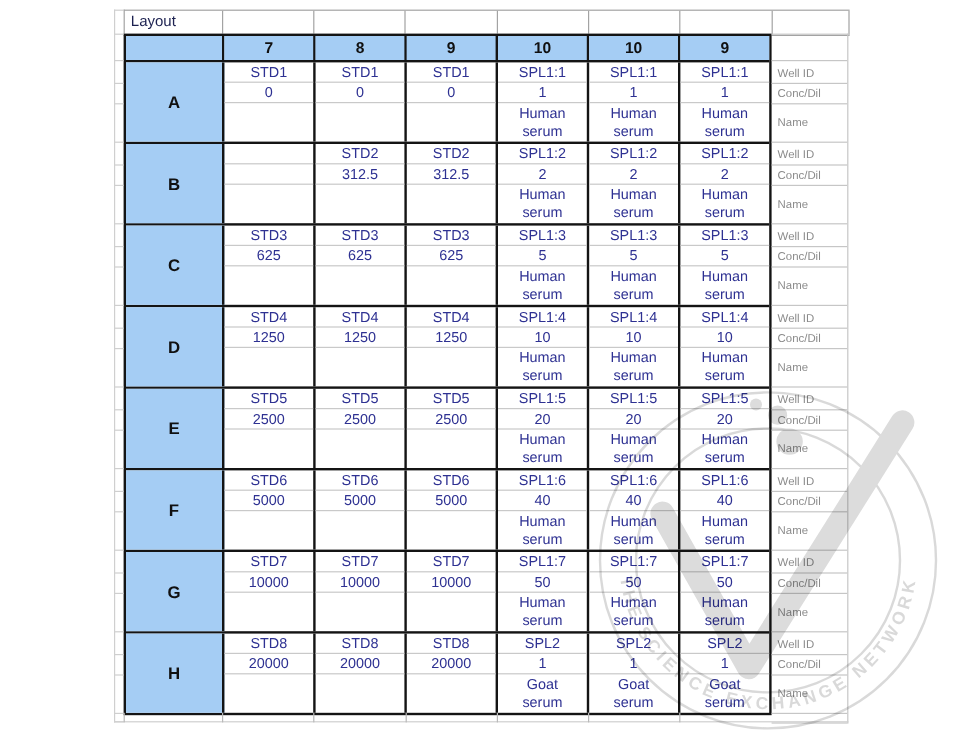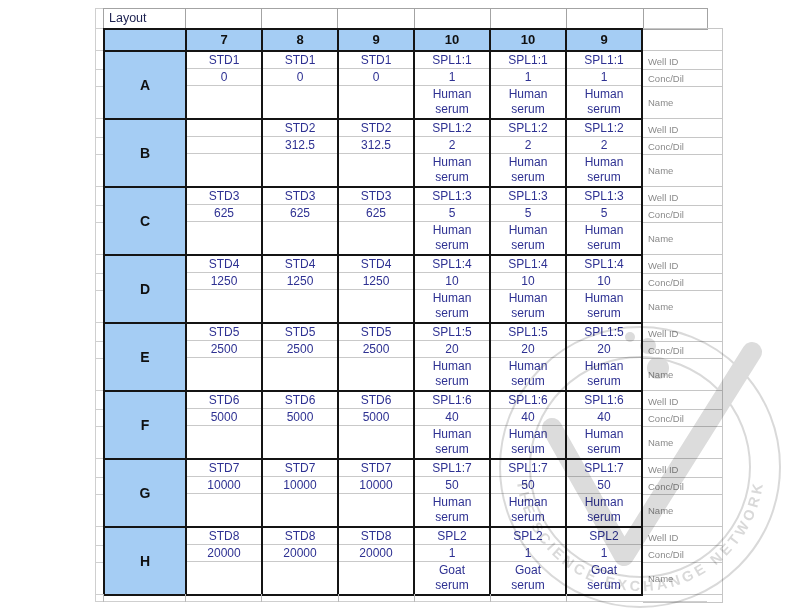--- a/index.html
+++ b/index.html
@@ -29,21 +29,21 @@
   .letter-cell{width:82px;box-sizing:border-box;border-right:2px solid var(--black);background:var(--blue);
                display:flex;align-items:center;justify-content:center;font-weight:bold;font-size:14px;color:#101010;}
   .well-col{flex:1;box-sizing:border-box;border-right:2px solid var(--black);display:flex;flex-direction:column;background:transparent;}
   .well-col:last-child{border-right:none;}
   .sub-id,.sub-conc{height:17px;box-sizing:border-box;border-bottom:1px solid var(--thin);
             font-size:12px;color:var(--navy);text-align:center;line-height:16px;}
   .sub-name{flex:1;display:flex;flex-direction:column;align-items:center;justify-content:center;
             font-size:12px;color:var(--navy);line-height:15px;text-align:center;}
 
   
-  #labels{position:absolute;left:643px;top:28px;width:80px;box-sizing:border-box;
+  #labels{position:absolute;left:643px;top:28px;width:64px;box-sizing:border-box;
           border-top:1px solid #c6c6c6;border-right:1px solid #c6c6c6;text-align:center;}
   .label-group{height:68px;box-sizing:border-box;padding-top:2px;}
   .label-cell{box-sizing:border-box;border-bottom:1px solid #c6c6c6;color:var(--lab);
               font-size:9.5px;display:flex;align-items:center;padding-left:5px;}
 
   
   .hline,.vline{position:absolute;background:#cfcfcf;}
 
   
   #watermark{position:absolute;left:0;top:0;pointer-events:none;mix-blend-mode:multiply;opacity:.62;z-index:5;}

